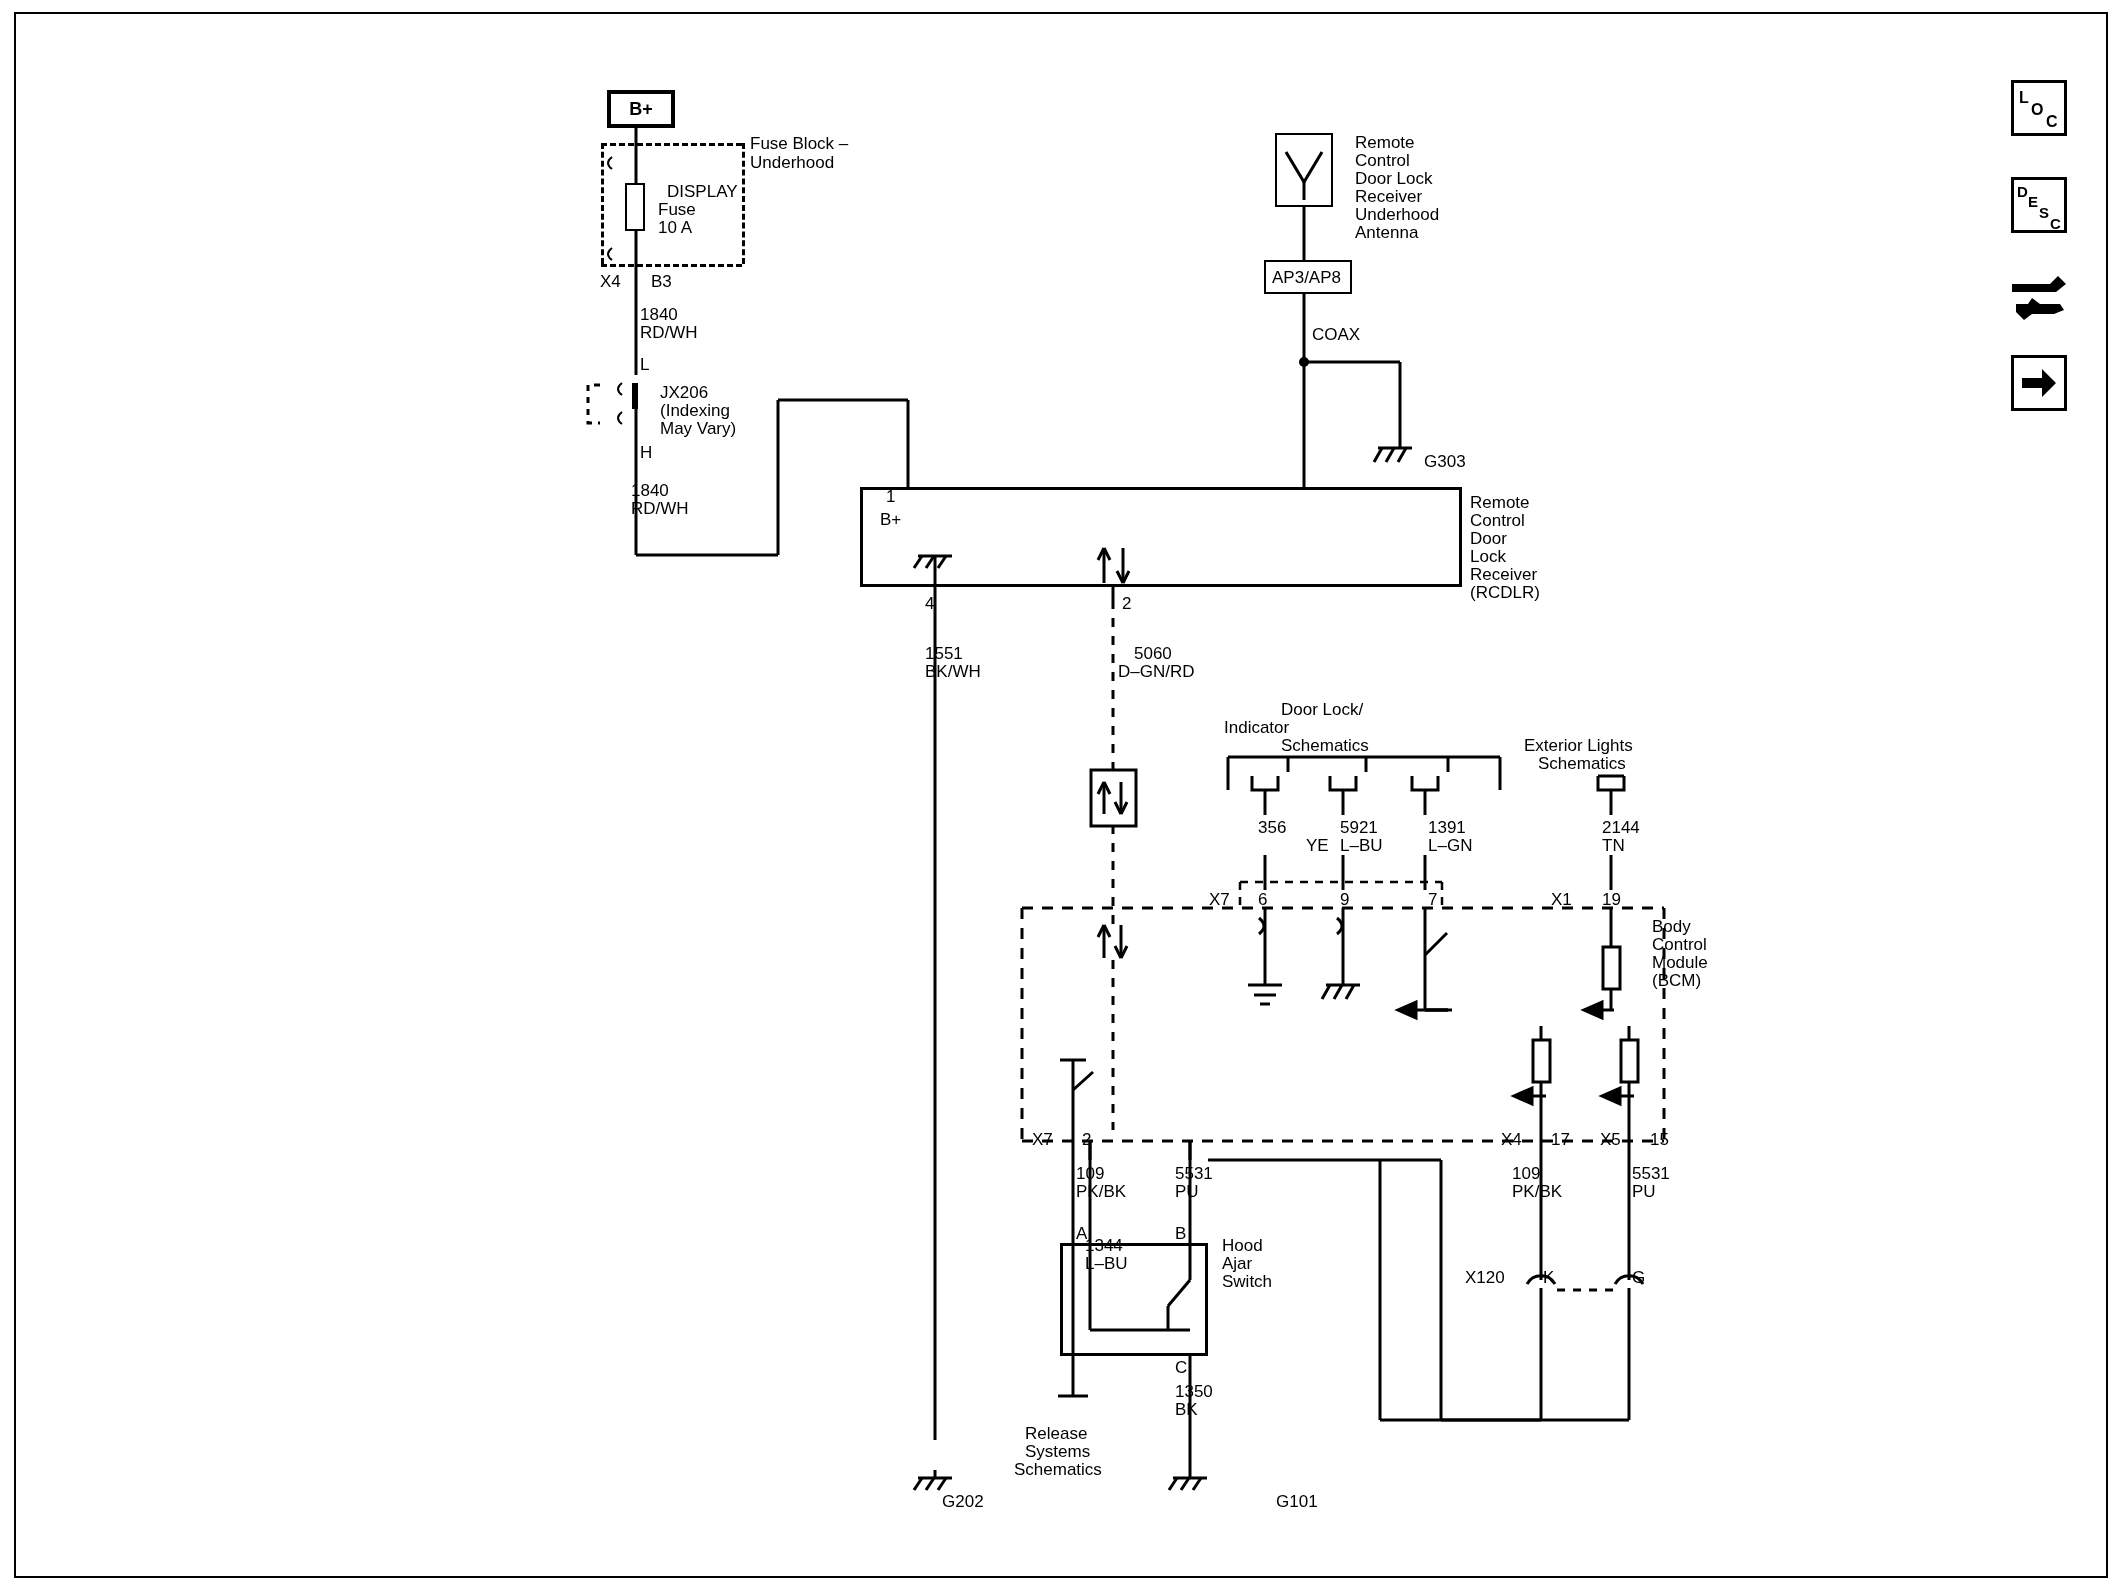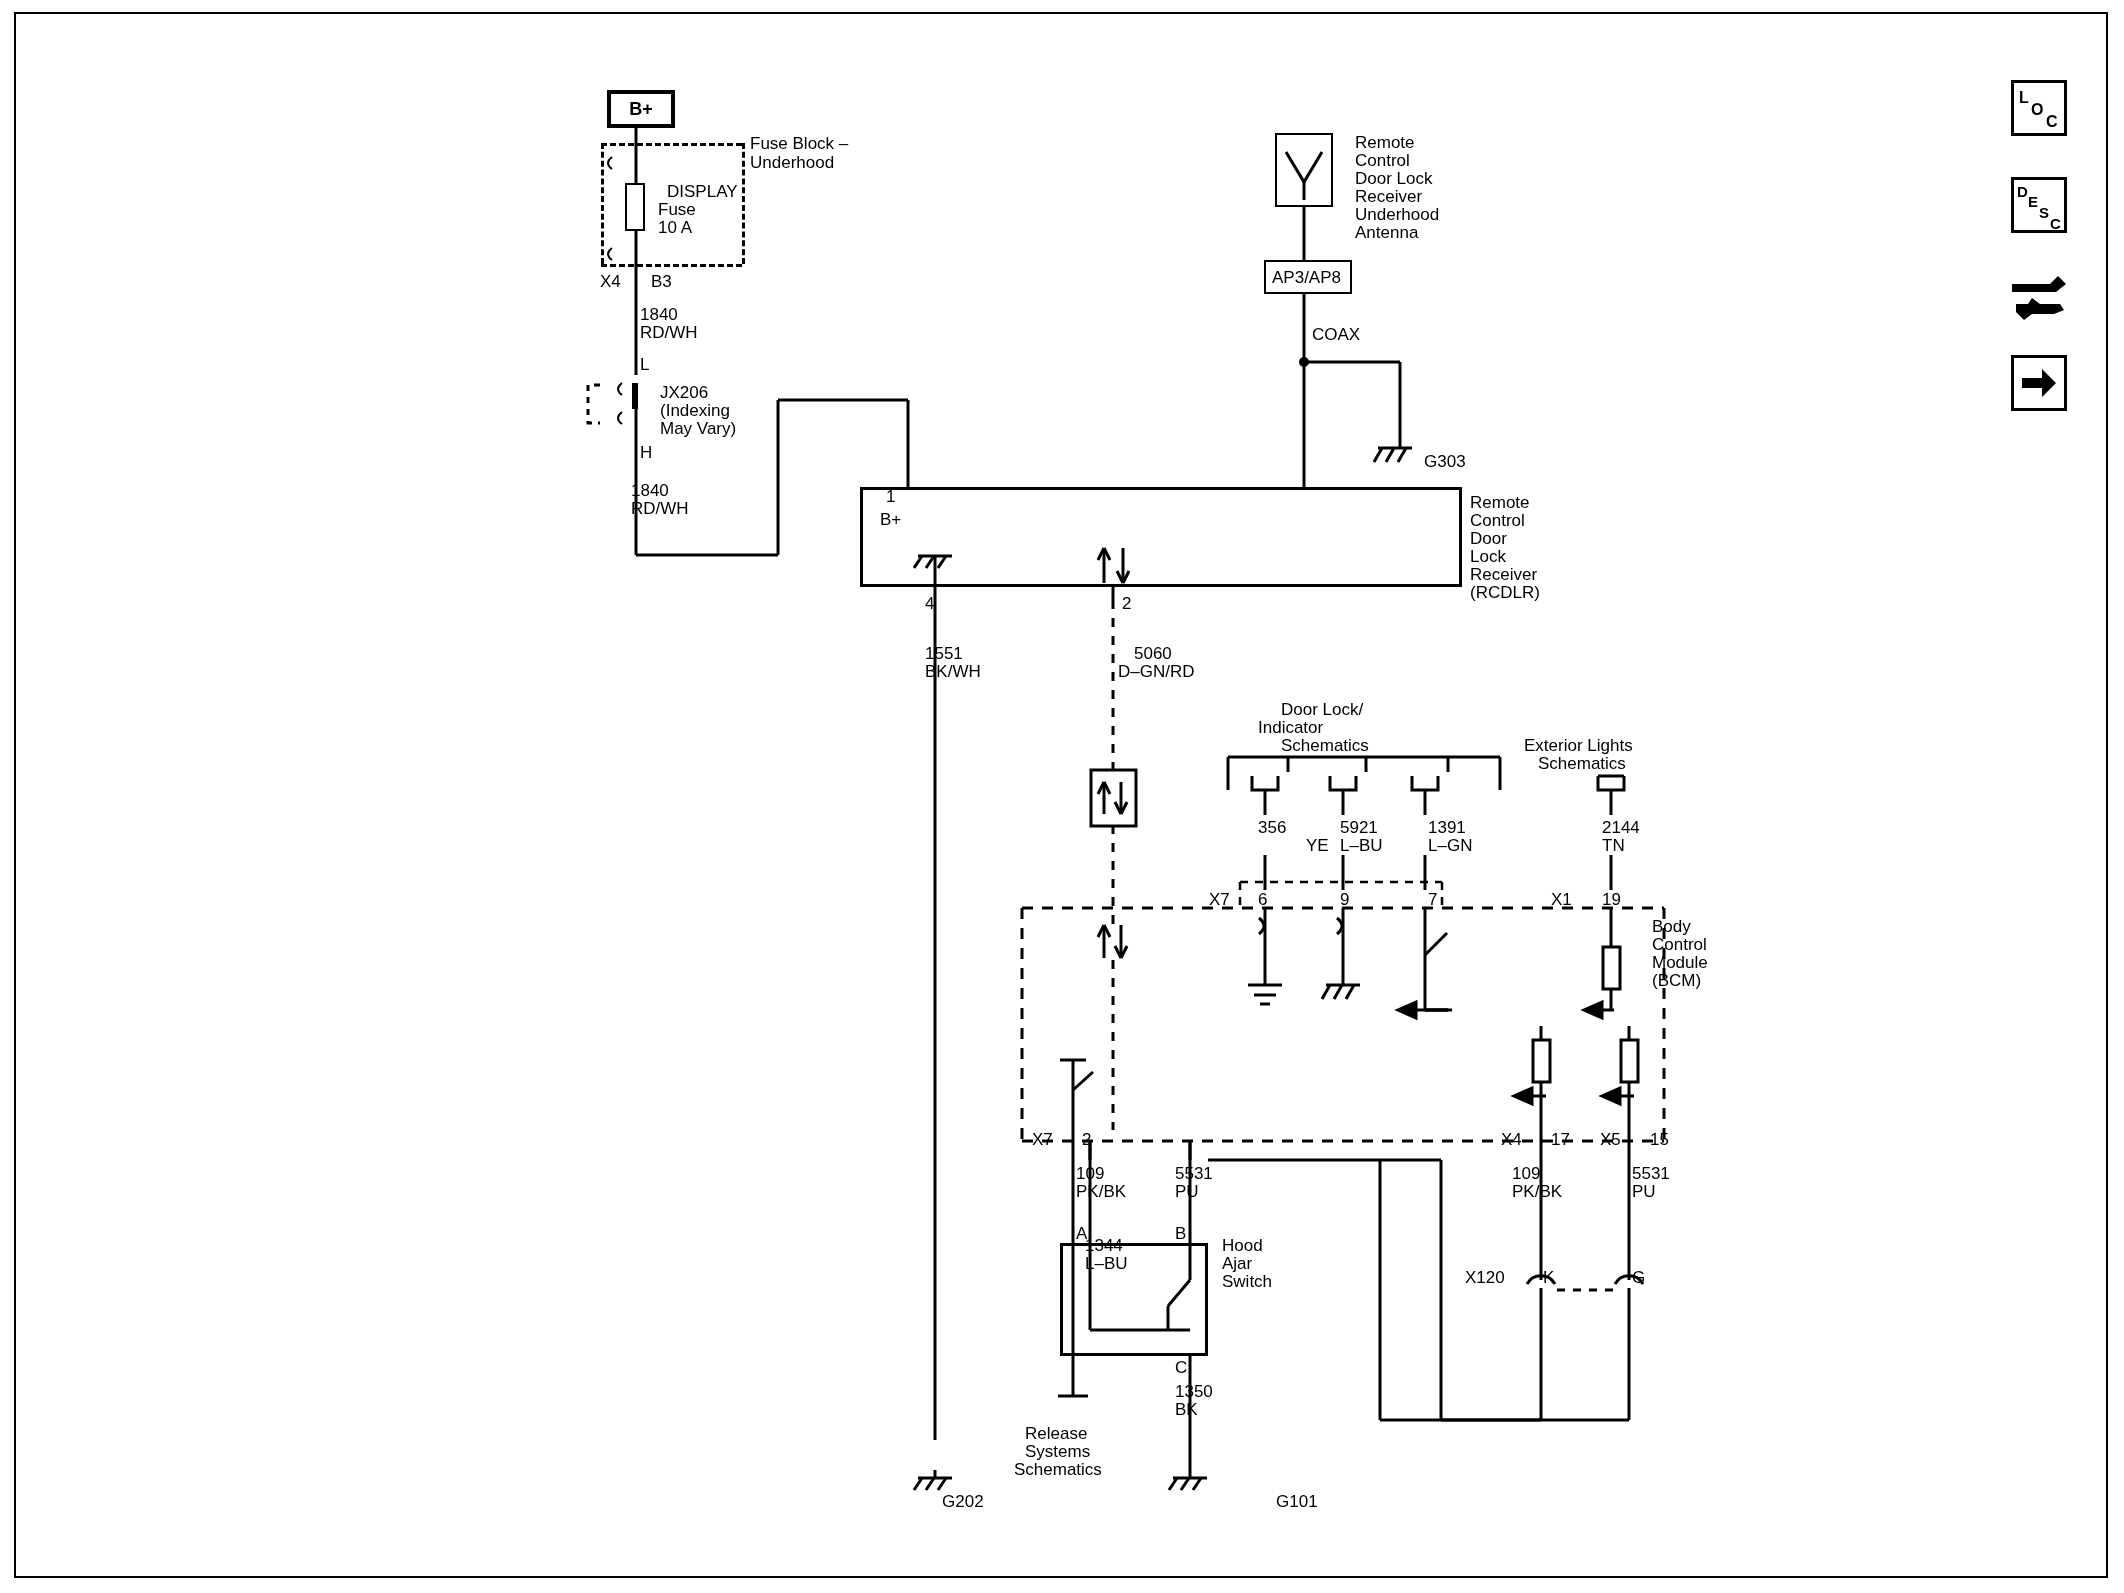--- a/index.html
+++ b/index.html
@@ -155,21 +155,21 @@
   <div class="lbl" style="left:1470px; top:565px;">Receiver</div>
   <div class="lbl" style="left:1470px; top:583px;">(RCDLR)</div>
 
   <div class="lbl" style="left:925px; top:644px;">1551</div>
   <div class="lbl" style="left:925px; top:662px;">BK/WH</div>
 
   <div class="lbl" style="left:1134px; top:644px;">5060</div>
   <div class="lbl" style="left:1118px; top:662px;">D–GN/RD</div>
 
   <div class="lbl" style="left:1281px; top:700px;">Door Lock/</div>
-  <div class="lbl" style="left:1258px; top:718px;text-align:center;">Indicator</div>
+  <div class="lbl" style="left:1224px; top:718px;text-align:center;">Indicator</div>
   <div class="lbl" style="left:1281px; top:736px;">Schematics</div>
 
   <div class="lbl" style="left:1524px; top:736px;">Exterior Lights</div>
   <div class="lbl" style="left:1538px; top:754px;">Schematics</div>
 
   <div class="lbl" style="left:1258px; top:818px;">356</div>
   <div class="lbl" style="left:1306px; top:836px;text-align:center;">YE</div>
   <div class="lbl" style="left:1340px; top:818px;">5921</div>
   <div class="lbl" style="left:1340px; top:836px;">L–BU</div>
   <div class="lbl" style="left:1428px; top:818px;">1391</div>

